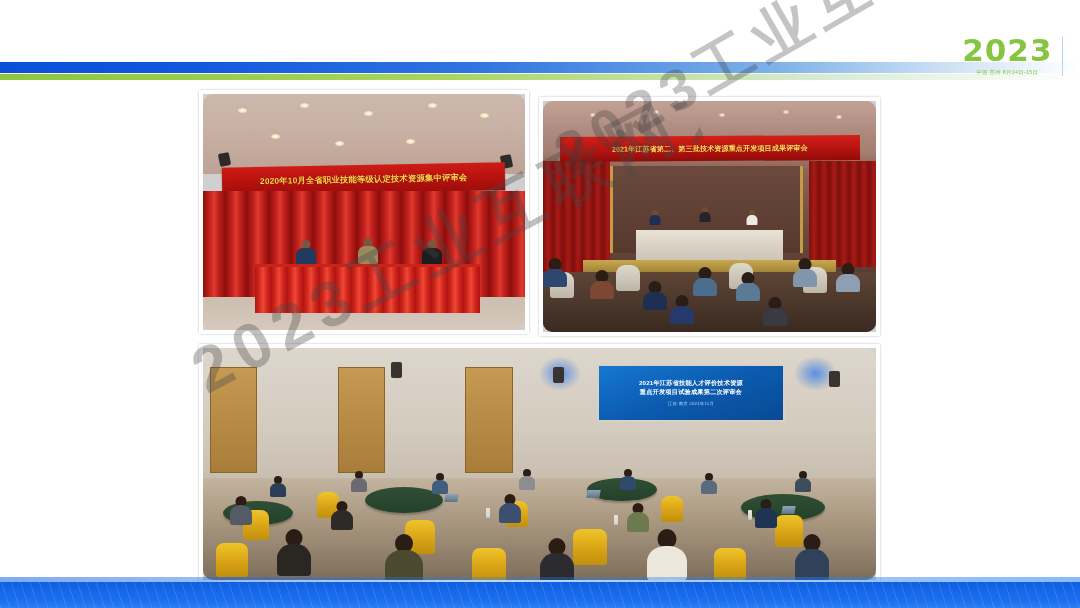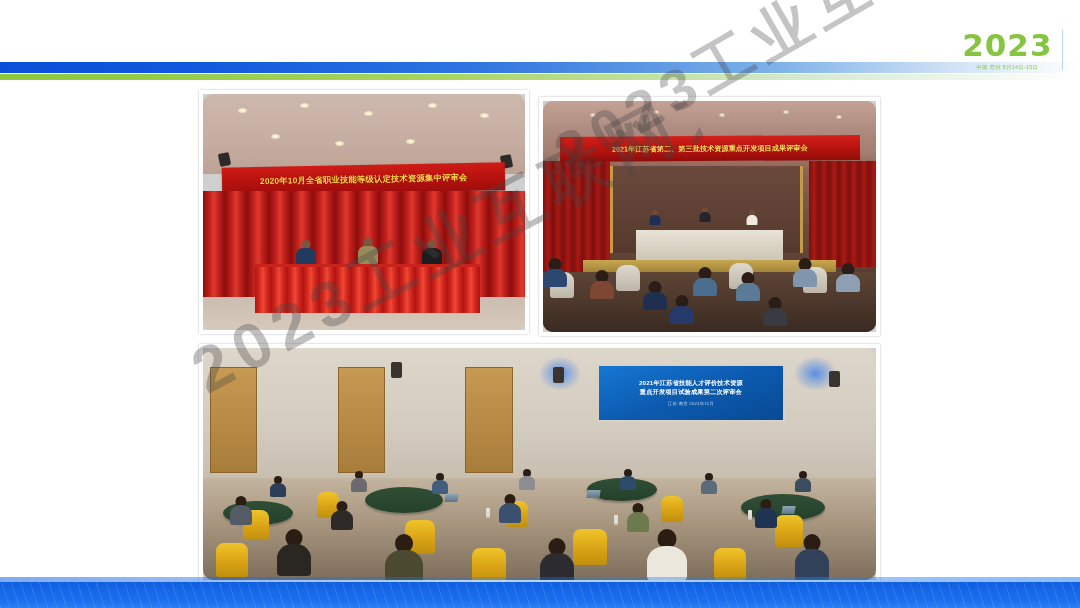--- a/index.html
+++ b/index.html
@@ -37,21 +37,21 @@
     position:absolute;
     left:0; top:73px;
     width:1080px; height:1.5px;
     background:linear-gradient(90deg,#ffffff 0%, #eaf4e6 60%, #ffffff 100%);
   }
 
   
   .conf-logo {
     position:absolute;
     right:8px; top:24px;
-    display:flex; align-items:center;
+    display:flex; align-items:flex-end;
     height:52px;
     margin-left:32px;
   }
   .logo-left { text-align:center; padding-right:9px; }
   .logo-year {
     font-size:31px; font-weight:700; color:#86c540;
     letter-spacing:1px; line-height:1.0;
     font-family:"DejaVu Sans", sans-serif;
   }
   .logo-sub {

